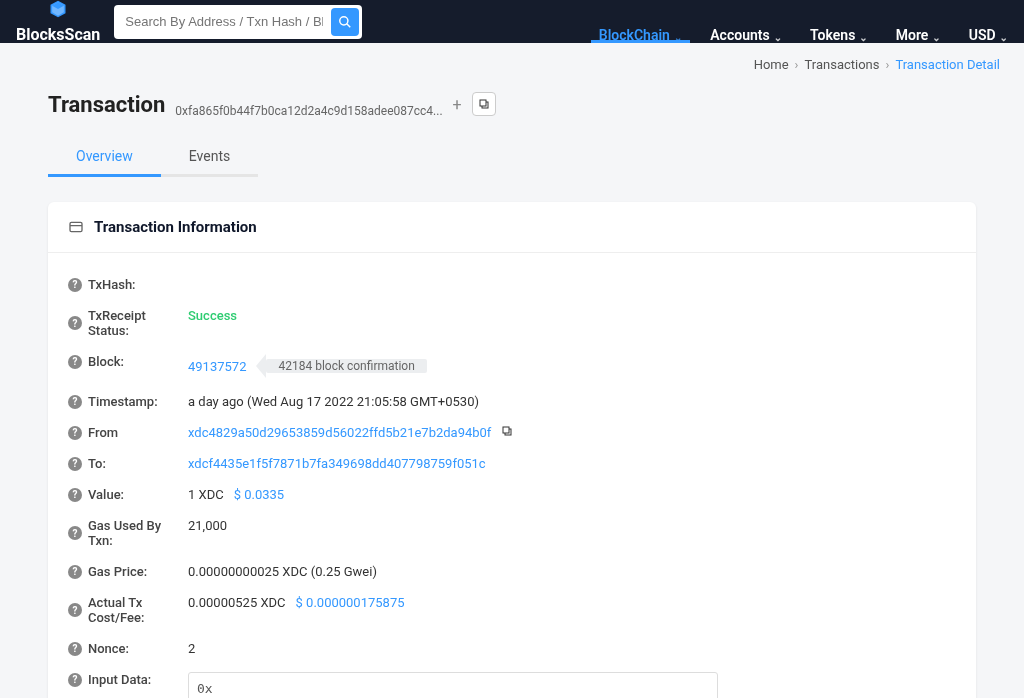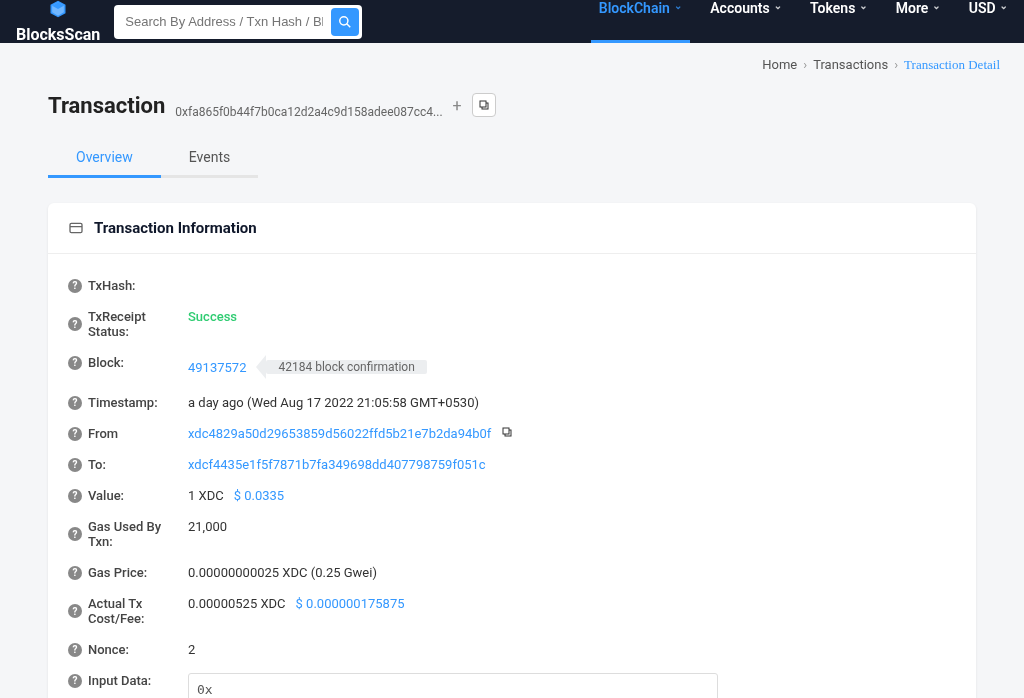--- a/index.html
+++ b/index.html
@@ -6,29 +6,29 @@
 body { font-family: -apple-system, BlinkMacSystemFont, "Segoe UI", Roboto, sans-serif; background: #f5f6f8; color: #212529; font-size: 14px; }
 
 
 .header { background: #151c2c; height: 43px; display: flex; align-items: center; padding: 0 16px; }
 .logo { display: flex; align-items: center; gap: 6px; color: #fff; font-weight: 700; font-size: 16px; margin-right: 14px; flex-direction: column; }
 .logo-icon { width: 20px; height: 20px; }
 .search-wrap { background: #fff; border-radius: 4px; display: flex; align-items: center; padding: 3px; width: 248px; }
 .search-input { border: none; outline: none; padding: 6px 8px; font-size: 13px; flex: 1; color: #555; }
 .search-btn { background: #3498ff; width: 28px; height: 28px; border-radius: 4px; border: none; display: flex; align-items: center; justify-content: center; cursor: pointer; }
 .nav { margin-left: auto; display: flex; gap: 28px; align-items: center; }
-.nav-item { color: #fff; font-size: 14px; font-weight: 600; display: flex; align-items: flex-start; gap: 4px; cursor: pointer; position: relative; height: 43px; }
+.nav-item { color: #fff; font-size: 14px; font-weight: 600; display: flex; align-items: flex-end; gap: 4px; cursor: pointer; position: relative; height: 43px; }
 .nav-item.active { color: #3498ff; }
 .nav-item.active::after { content: ""; position: absolute; bottom: 0; left: -8px; right: -8px; height: 3px; background: #3498ff; }
 .chev { font-size: 10px; opacity: 0.8; }
 
 
 .breadcrumb { display: flex; justify-content: flex-end; padding: 14px 24px; gap: 6px; font-size: 13px; color: #555; }
 .breadcrumb .sep { color: #999; }
-.breadcrumb .current { color: #3498ff; font-family: Liberation Serif, serif; }
+.breadcrumb .current { color: #3498ff; }
 
 
 .title-row { padding: 4px 48px 20px; display: flex; align-items: center; gap: 10px; }
 .title-row h1 { font-size: 22px; font-weight: 700; color: #222; }
 .title-hash { color: #666; font-size: 12px; margin-top: 14px; }
 .plus { color: #888; font-size: 16px; cursor: pointer; }
 .copy-box { border: 1px solid #ccc; border-radius: 4px; width: 24px; height: 24px; display: flex; align-items: center; justify-content: center; cursor: pointer; background: #fff; }
 
 
 .tabs { display: flex; padding: 0 48px; border-bottom: 1px solid transparent; }

